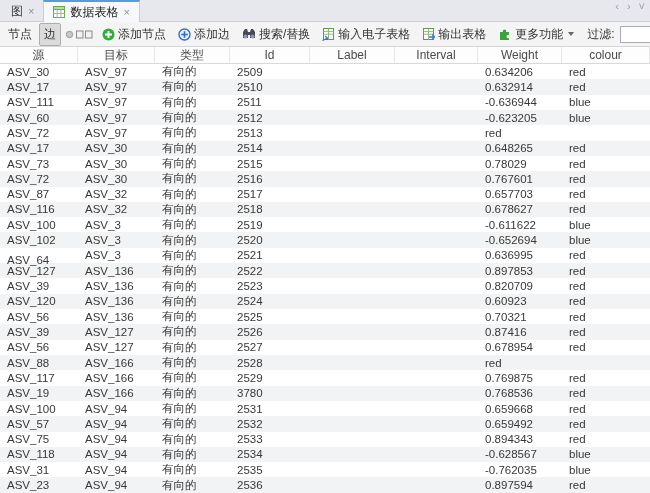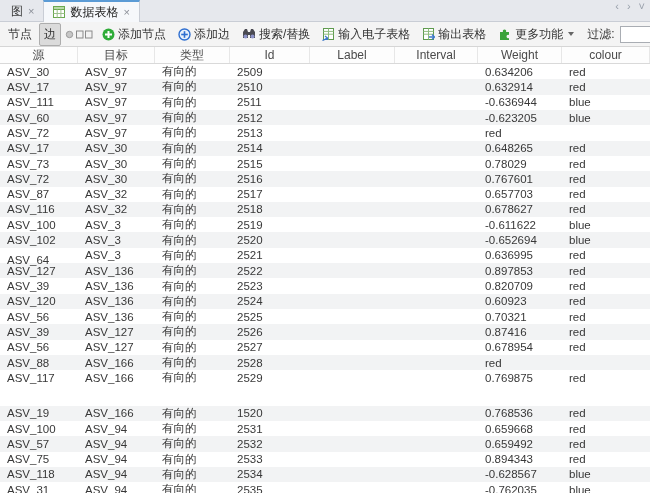--- a/index.html
+++ b/index.html
@@ -403,25 +403,25 @@
       <div class="trow" style="height: 15.3214px;">
         <div class="tcell" style="width: 78px;">ASV_117</div>
         <div class="tcell" style="width: 77px;">ASV_166</div>
         <div class="tcell" style="width: 75px;">有向的</div>
         <div class="tcell" style="width: 80px;">2529</div>
         <div class="tcell" style="width: 85px;"></div>
         <div class="tcell" style="width: 83px;"></div>
         <div class="tcell" style="width: 84px;">0.769875</div>
         <div class="tcell" style="width: 88px;">red</div>
       </div>
-      <div class="trow" style="height: 15.3214px; margin-top: 20px;">
+      <div class="trow" style="height: 15.3214px;">
         <div class="tcell" style="width: 78px;">ASV_19</div>
         <div class="tcell" style="width: 77px;">ASV_166</div>
         <div class="tcell" style="width: 75px;">有向的</div>
-        <div class="tcell" style="width: 80px;">1520</div>
+        <div class="tcell" style="width: 80px;">3780</div>
         <div class="tcell" style="width: 85px;"></div>
         <div class="tcell" style="width: 83px;"></div>
         <div class="tcell" style="width: 84px;">0.768536</div>
         <div class="tcell" style="width: 88px;">red</div>
       </div>
       <div class="trow" style="height: 15.3214px;">
         <div class="tcell" style="width: 78px;">ASV_100</div>
         <div class="tcell" style="width: 77px;">ASV_94</div>
         <div class="tcell" style="width: 75px;">有向的</div>
         <div class="tcell" style="width: 80px;">2531</div>

